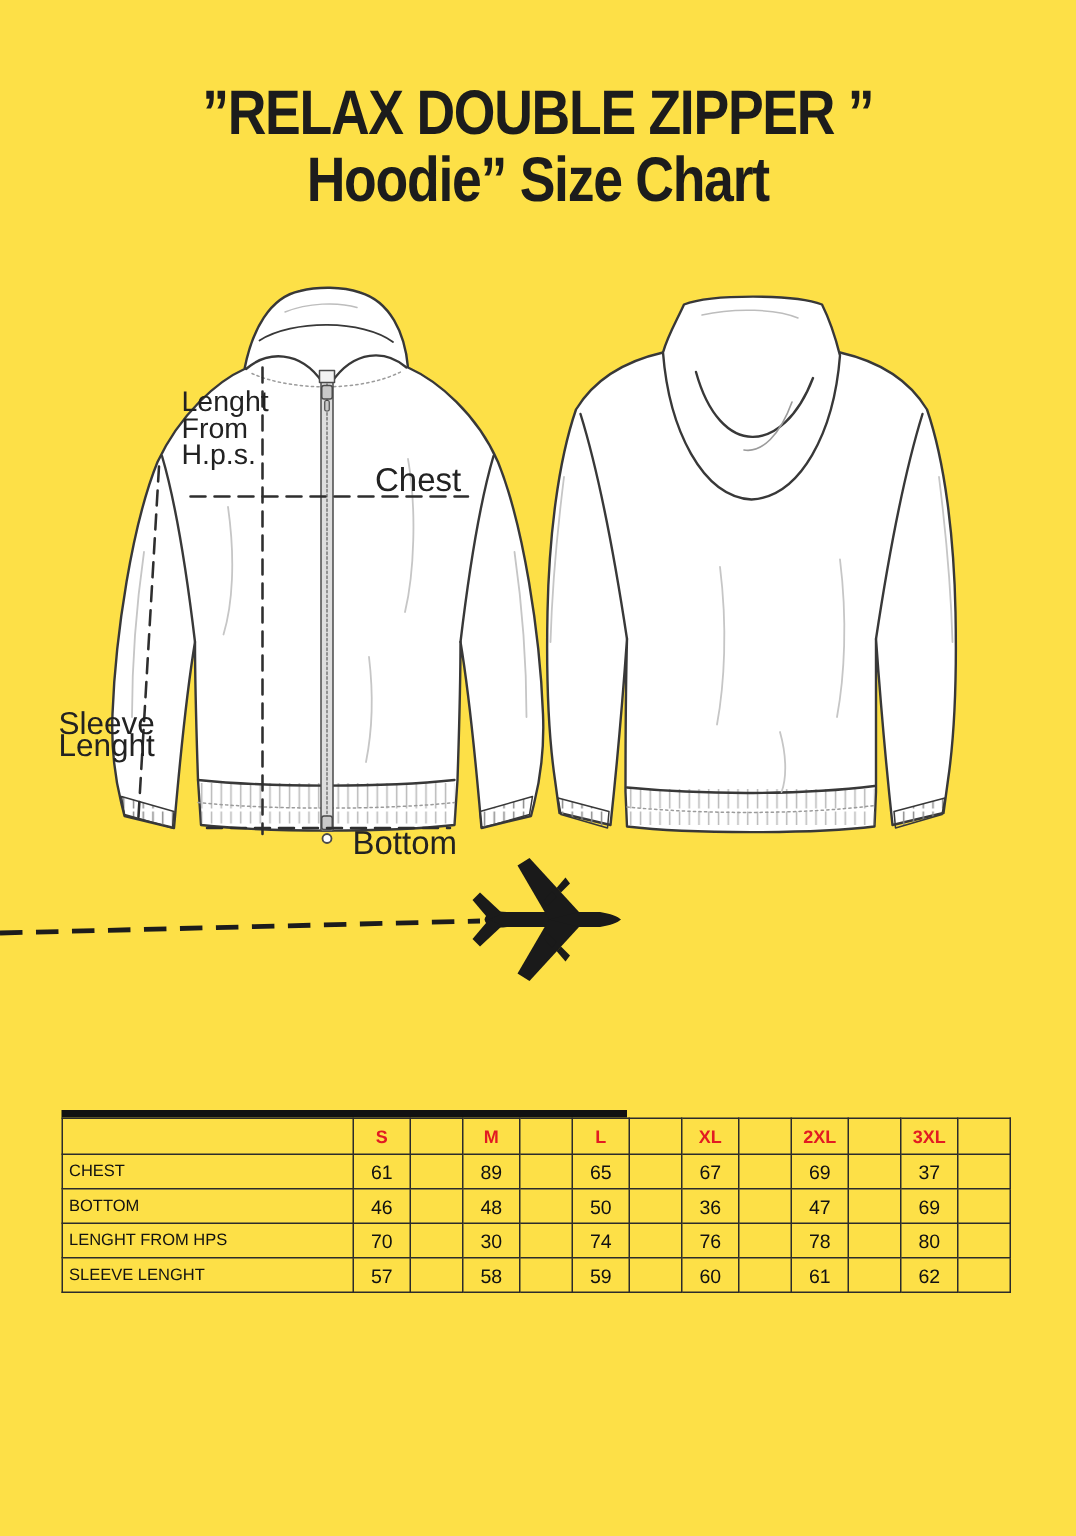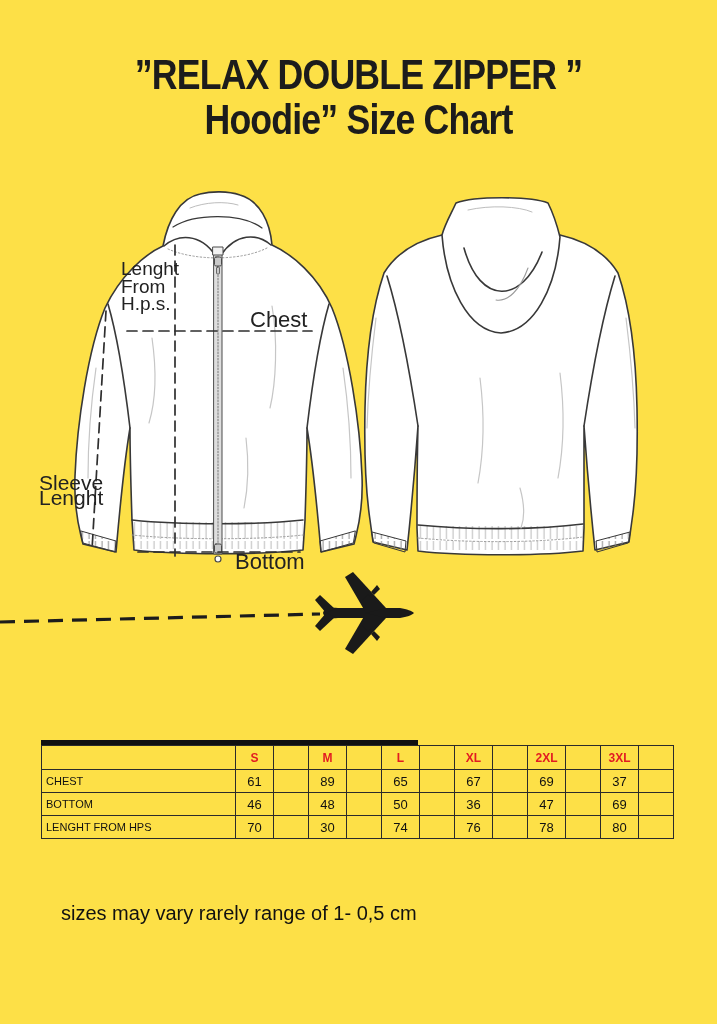--- a/index.html
+++ b/index.html
@@ -267,18 +267,32 @@
           <td class="sp"></td>
       <td class="v">74</td>
           <td class="sp"></td>
       <td class="v">76</td>
           <td class="sp"></td>
       <td class="v">78</td>
           <td class="sp"></td>
       <td class="v">80</td>
           <td class="sp"></td>
     </tr>
+    <tr>
+      <td class="rl">SLEEVE LENGHT</td>
+      <td class="v">57</td>
+          <td class="sp"></td>
+      <td class="v">58</td>
+          <td class="sp"></td>
+      <td class="v">59</td>
+          <td class="sp"></td>
+      <td class="v">60</td>
+          <td class="sp"></td>
+      <td class="v">61</td>
+          <td class="sp"></td>
+      <td class="v">62</td>
+          <td class="sp"></td>
+    </tr>
   </tbody>
     </table>
 
-  <div class="footnote">sizes may vary rarely range of 1- 0,5 cm</div>
 
 </div>
 
 </body></html>

